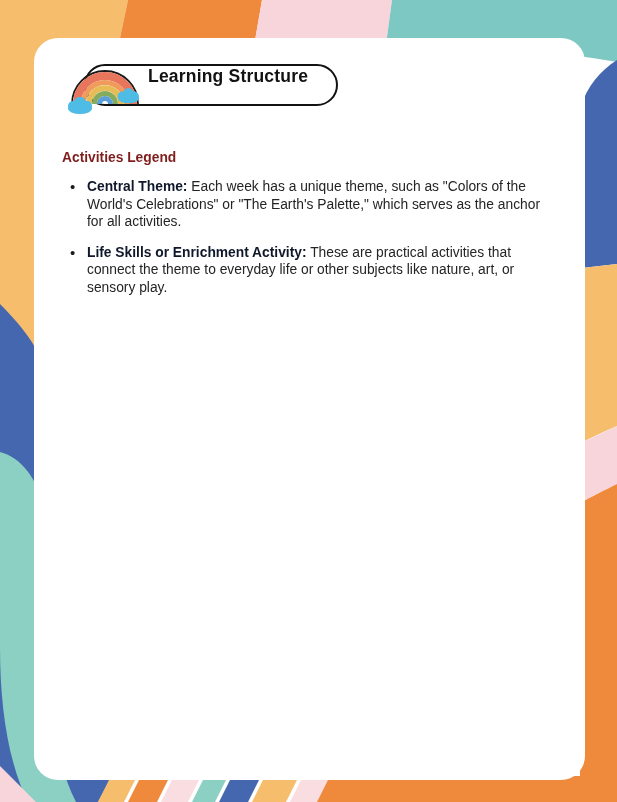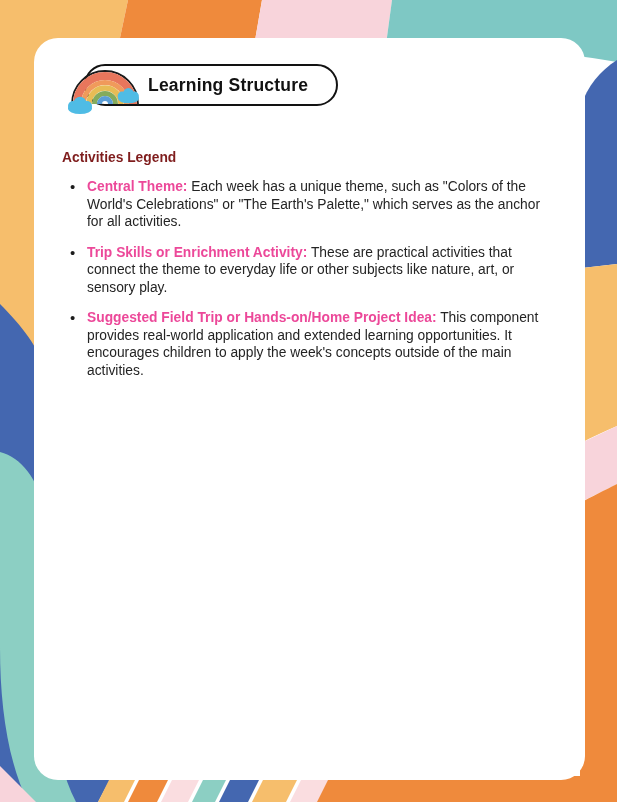--- a/index.html
+++ b/index.html
@@ -10,21 +10,21 @@
   .bg{position:absolute;left:0;top:0;width:617px;height:802px;display:block;}
   .card{
     position:absolute;left:34px;top:38px;width:551px;height:742px;
     background:#ffffff;border-radius:24px;box-sizing:border-box;
     padding:22px 28px 0 28px;
   }
   .header{position:relative;height:52px;margin-top:2px;}
   .pill{
     position:absolute;left:22px;top:2px;height:38px;
     border:2.5px solid #121212;border-radius:999px;
-    display:flex;align-items:center;
+    display:flex;align-items:flex-start;
     padding:0 28px 0 62px;
   }
   .rainbow{position:absolute;left:-20px;top:-8px;width:82px;height:58px;}
   .title{
     font-size:17.5px;font-weight:700;color:#121212;letter-spacing:.2px;
     white-space:nowrap;
   }
   .intro{
     margin:20px 0 0 0;font-size:13.8px;line-height:1.3;color:#242424;
     max-width:500px;
@@ -35,21 +35,21 @@
   .legend-list{
     list-style:none;margin:3px 0 0 0;padding:0 0 0 8px;
   }
   .legend-list li{
     position:relative;padding-left:17px;margin-top:13px;
     font-size:13.8px;line-height:1.27;color:#242424;max-width:486px;
   }
   .legend-list li::before{
     content:"\2022";position:absolute;left:0;top:-1px;font-size:15px;color:#1c1c1c;
   }
-  .b{font-weight:700;color:#ec4899;}
+  .b{font-weight:700;color:#0f172a;}
 </style>
 </head>
 <body>
 
 <svg class="bg" viewBox="0 0 617 802" aria-hidden="true">
   <rect width="617" height="802" fill="#ffffff"></rect>
 
   <path d="M0 0 H128 L117 52 H0 Z" fill="#F6BE6C"></path>
   <path d="M128 0 H262 L253 52 H117 Z" fill="#EF8A3C"></path>
   <path d="M262 0 H392 L385 52 H253 Z" fill="#F8D4DB"></path>
@@ -104,22 +104,18 @@
 
 
   <h3 class="legend-heading">Activities Legend</h3>
 
   <ul class="legend-list">
     <li>
       <span class="b">Central Theme:</span>
       <span>Each week has a unique theme, such as "Colors of the World's Celebrations" or "The Earth's Palette," which serves as the anchor for all activities.</span>
     </li>
     <li>
-      <span class="b">Trip Skills or Enrichment Activity:</span>
+      <span class="b">Life Skills or Enrichment Activity:</span>
       <span>These are practical activities that connect the theme to everyday life or other subjects like nature, art, or sensory play.</span>
-    </li>
-    <li>
-      <span class="b">Suggested Field Trip or Hands-on/Home Project Idea:</span>
-      <span>This component provides real-world application and extended learning opportunities. It encourages children to apply the week's concepts outside of the main activities.</span>
     </li>
   </ul>
 
 </div>
 
 </body></html>

